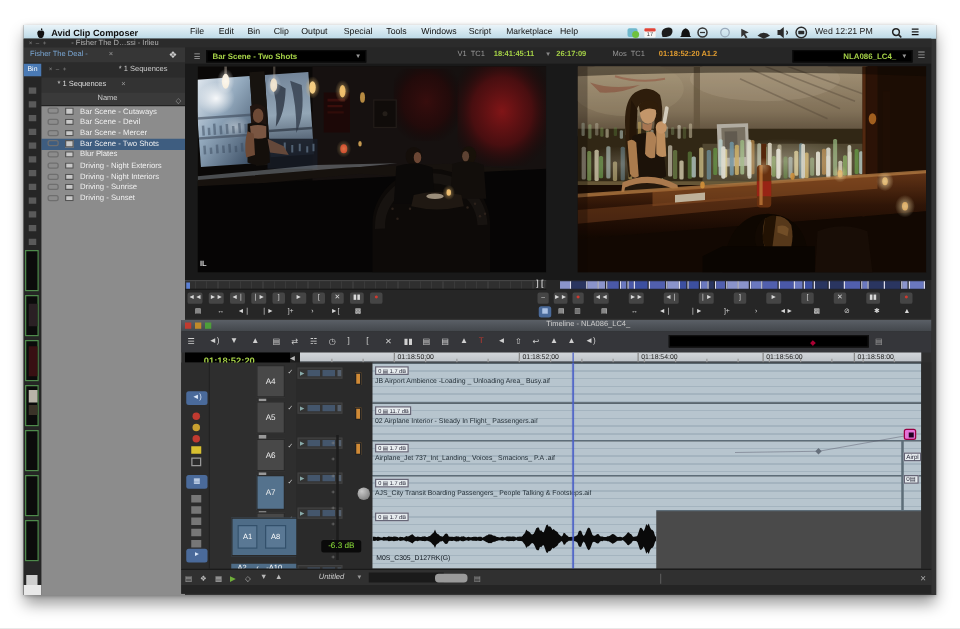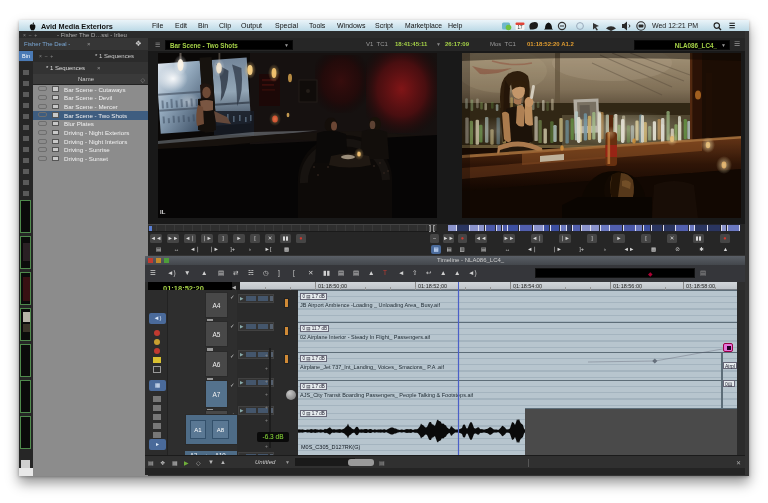--- a/index.html
+++ b/index.html
@@ -9,21 +9,21 @@
 #menubar span{position:absolute;top:1.5px;white-space:nowrap;}
 .grn{color:#a5d147;}
 </style></head><body>
 <div id="page">
 <div class="a" id="shot"></div>
 <div class="a" id="menubar">
  <svg style="position:absolute;left:9px;top:1.5px;" width="9" height="9" viewBox="0 0 9 9">
         <path d="M4.7,2.2 Q4.5,1 5.5,0.3 Q6.3,1.2 5.6,2.2 Z" fill="#111"></path>
         <path d="M4.6,2.6 Q5.6,2 6.6,2.6 Q7.8,3.4 7.3,5.4 Q6.8,7.6 5.8,8.2 Q5.2,8.6 4.6,8.3 Q4,8.6 3.4,8.2 Q2.4,7.6 1.9,5.4 Q1.4,3.4 2.6,2.6 Q3.6,2 4.6,2.6 Z" fill="#111"></path>
       </svg>
- <span style="left:22px;font-weight:bold;font-size:7.3px;">Avid Media Exteriors</span>
+ <span style="left:22px;font-weight:bold;font-size:7.3px;">Avid Clip Composer</span>
  <span style="left:133px">File</span>
       <span style="left:156px">Edit</span>
       <span style="left:179px">Bin</span>
  <span style="left:200px">Clip</span>
       <span style="left:222px">Output</span>
       <span style="left:256px">Special</span>
  <span style="left:290px">Tools</span>
       <span style="left:318px">Windows</span>
       <span style="left:356px">Script</span>
  <span style="left:386px;font-size:6.8px;">Marketplace</span>

